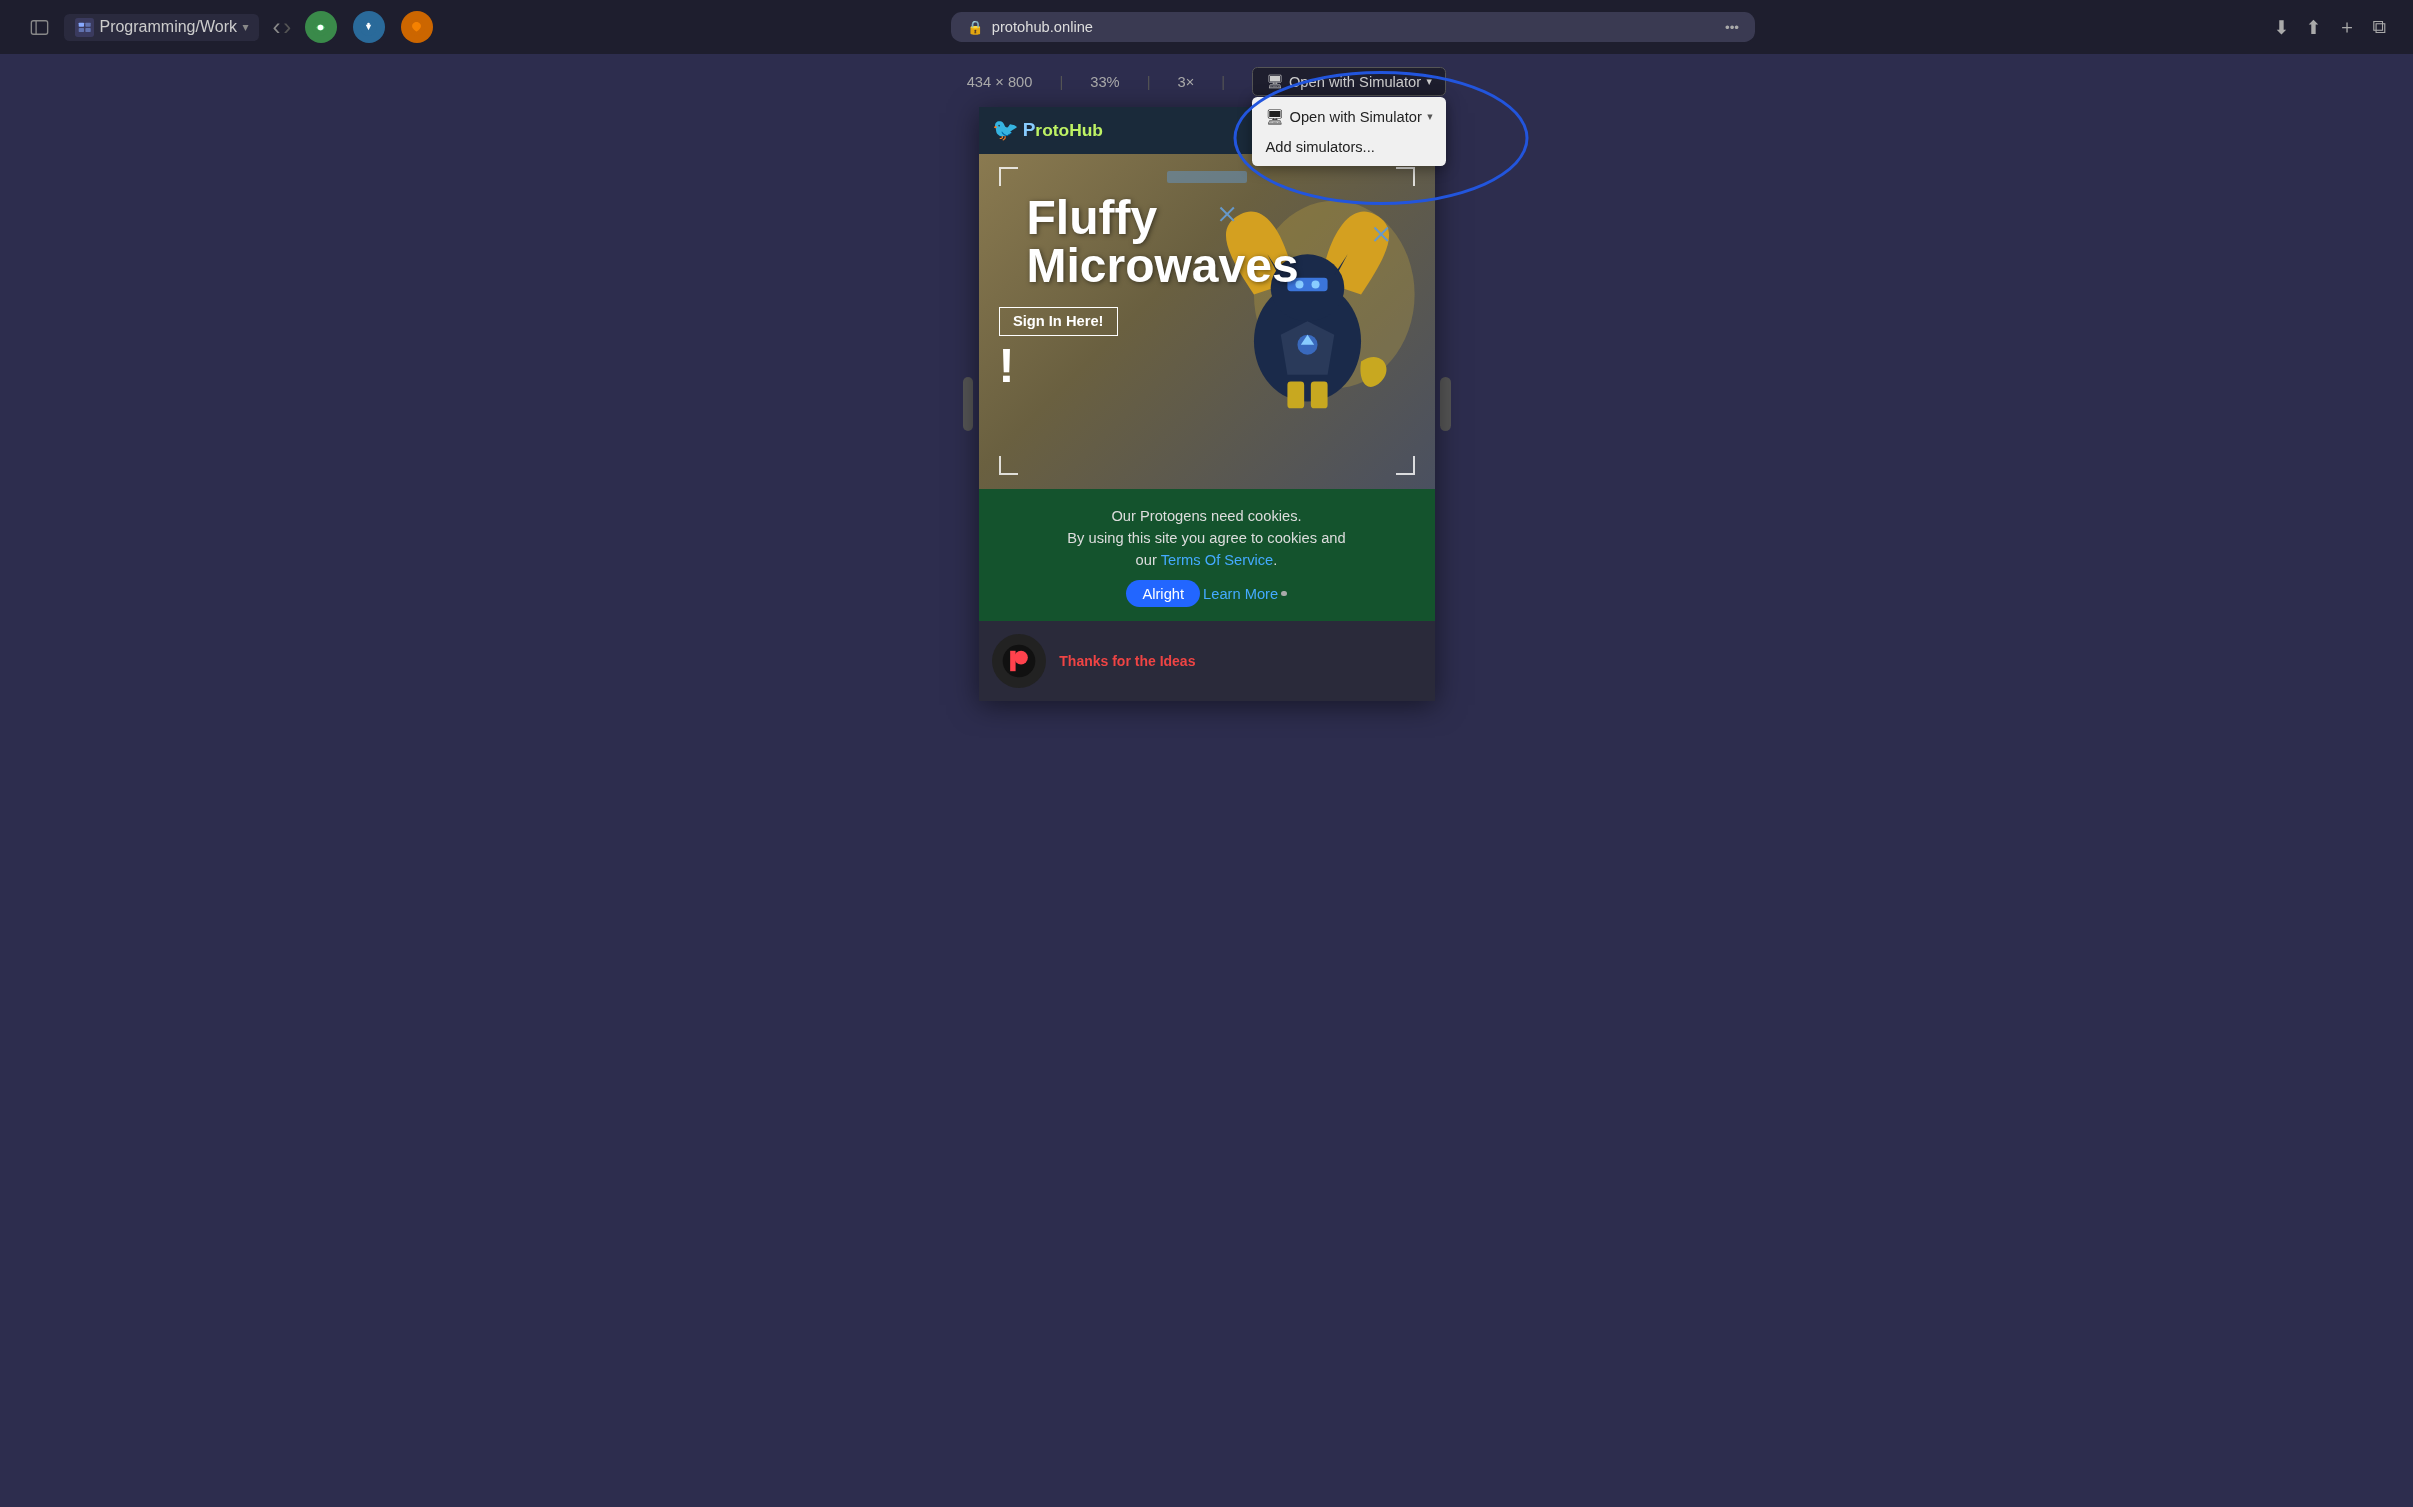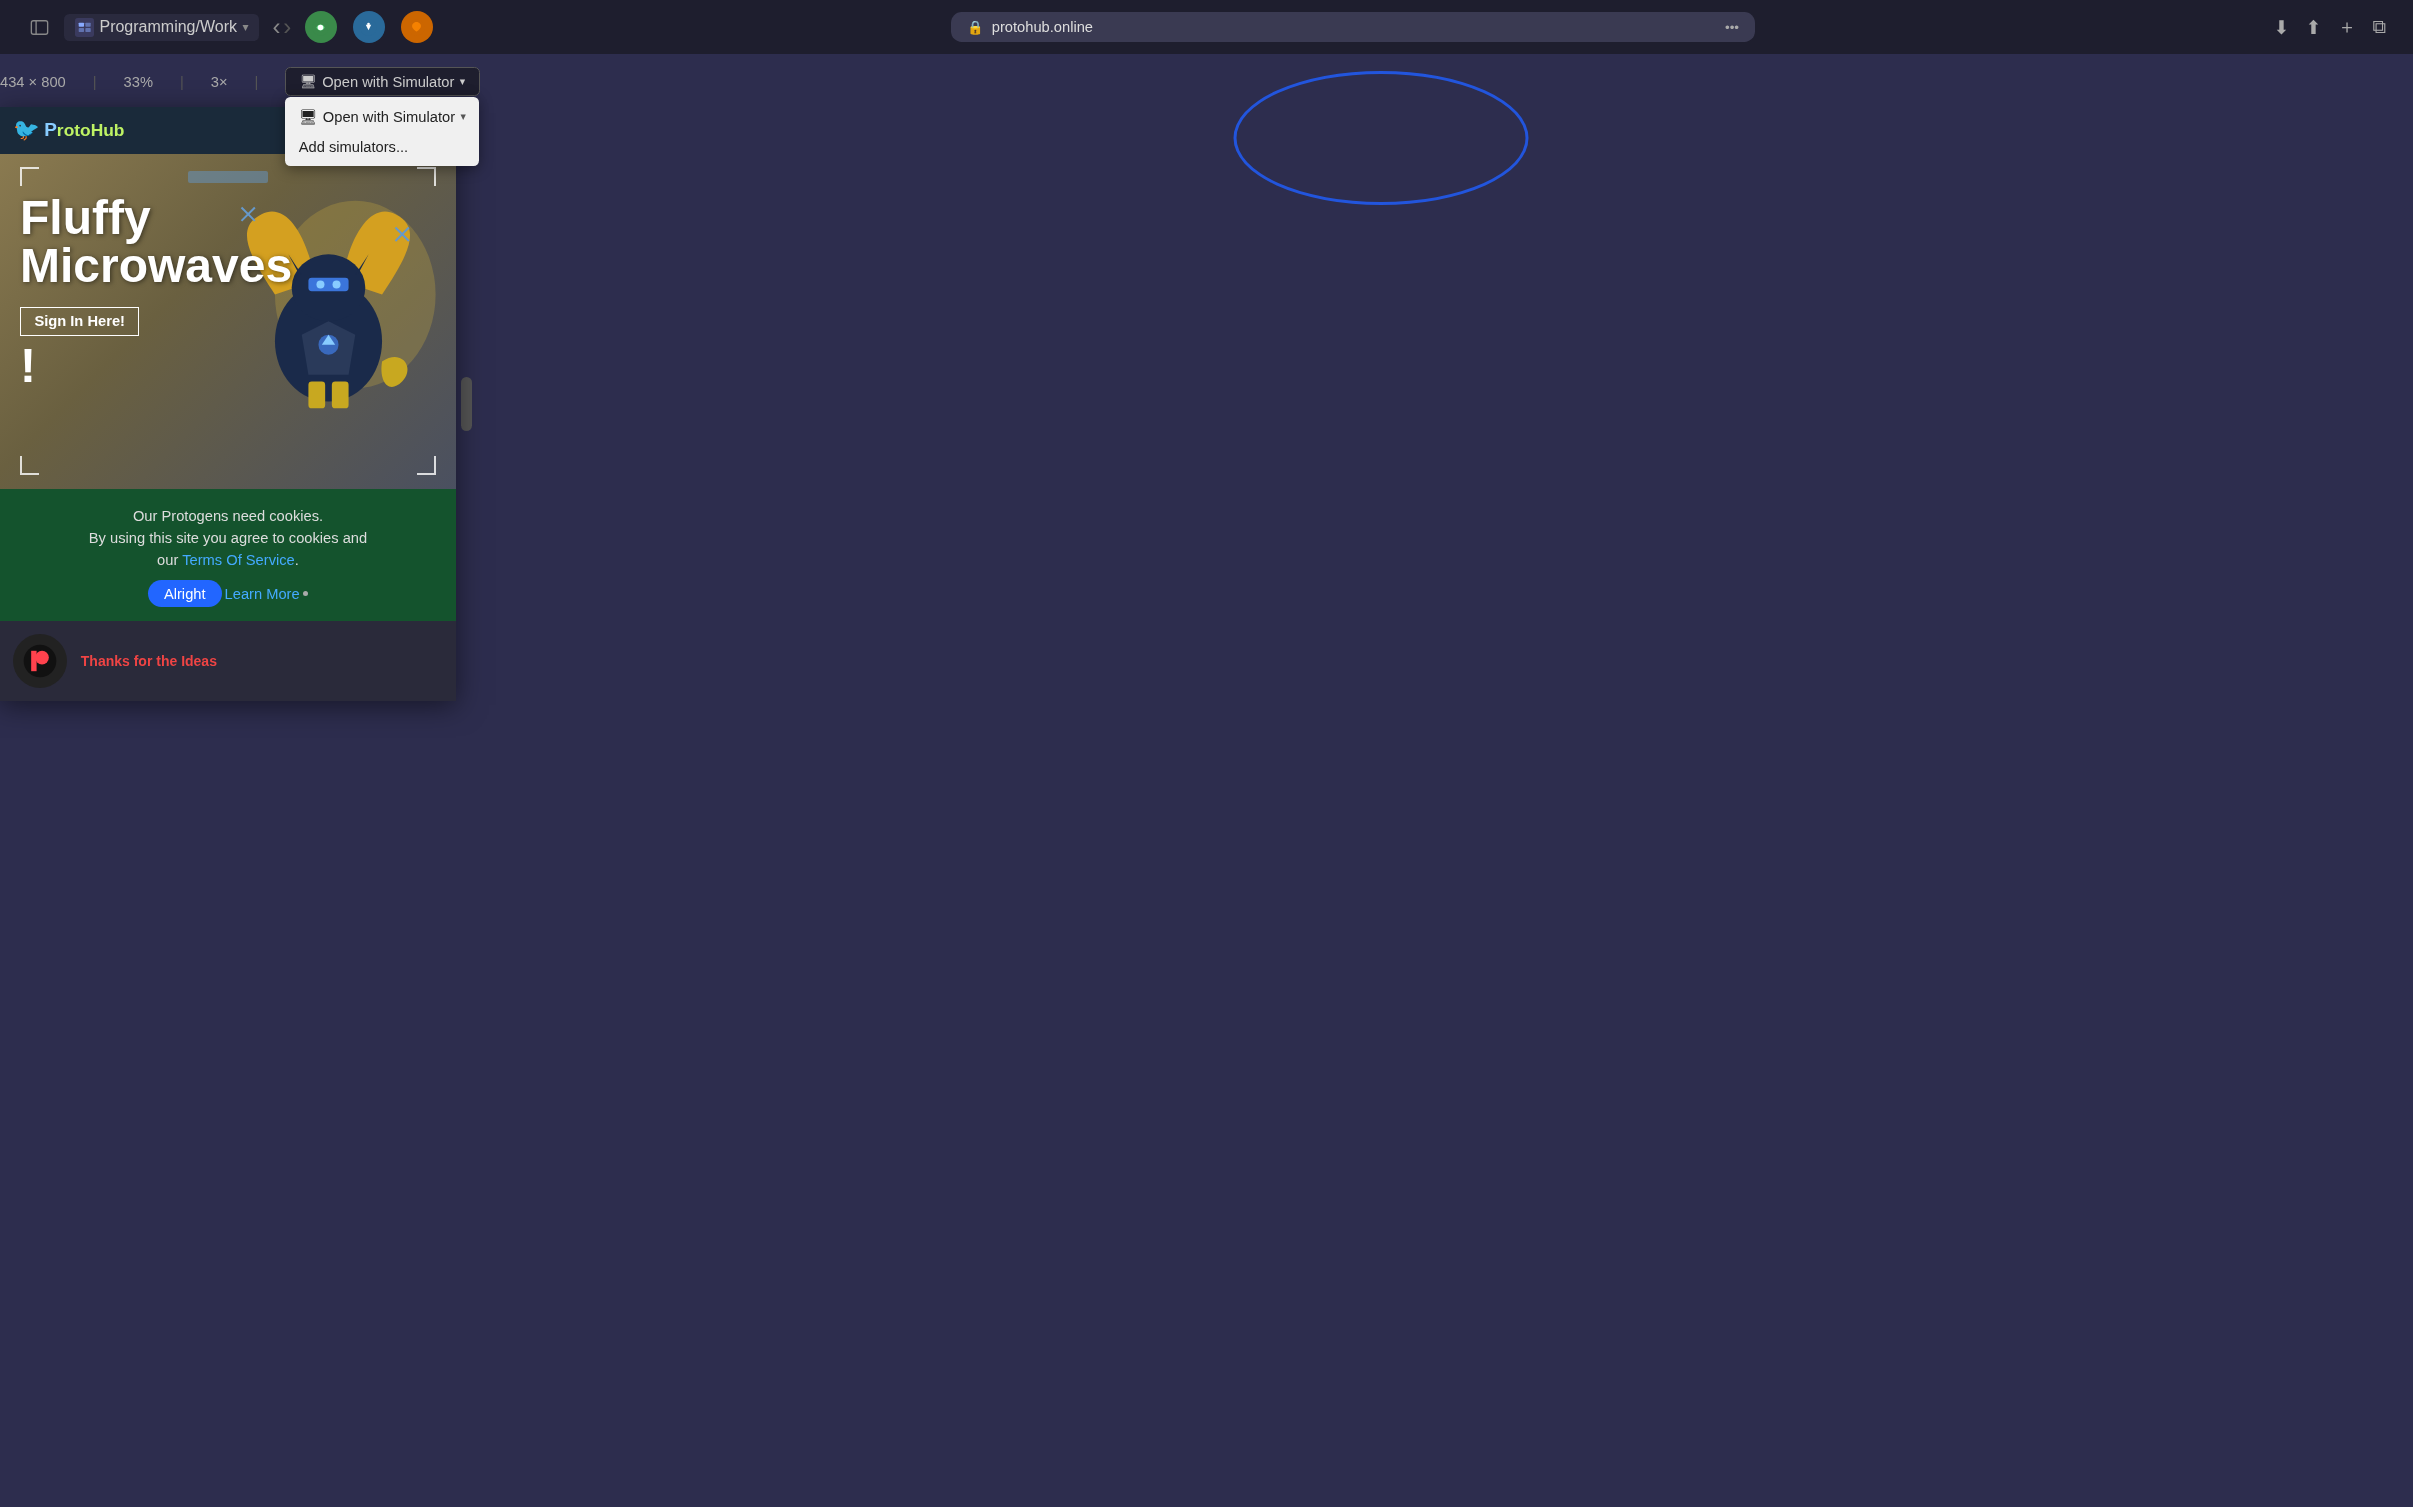--- a/index.html
+++ b/index.html
@@ -115,20 +115,21 @@
       font-size: 19px;
     }
 
     
     .main-content {
       width: 100%;
       height: calc(1507px - 54px);
       background: #2d2d4e;
       display: flex;
       flex-direction: column;
+      align-items: center;
       padding-top: 13.4px;
       position: relative;
     }
 
     
     .responsive-bar {
       display: flex;
       align-items: center;
       gap: 27px;
       color: #aaa;
@@ -273,20 +274,21 @@
       top: 40px;
       z-index: 2;
     }
 
     .hero-title {
       color: white;
       font-size: 48px;
       font-weight: 900;
       line-height: 1.0;
       text-shadow: 1.3px 1.3px 5.4px rgba(0,0,0,0.5);
+      margin-left: 28px;
     }
 
     .hero-signin-btn {
       margin-top: 17px;
       background: transparent;
       border: 1.3px solid white;
       color: white;
       padding: 5.4px 13.4px;
       font-size: 14.7px;
       cursor: pointer;

